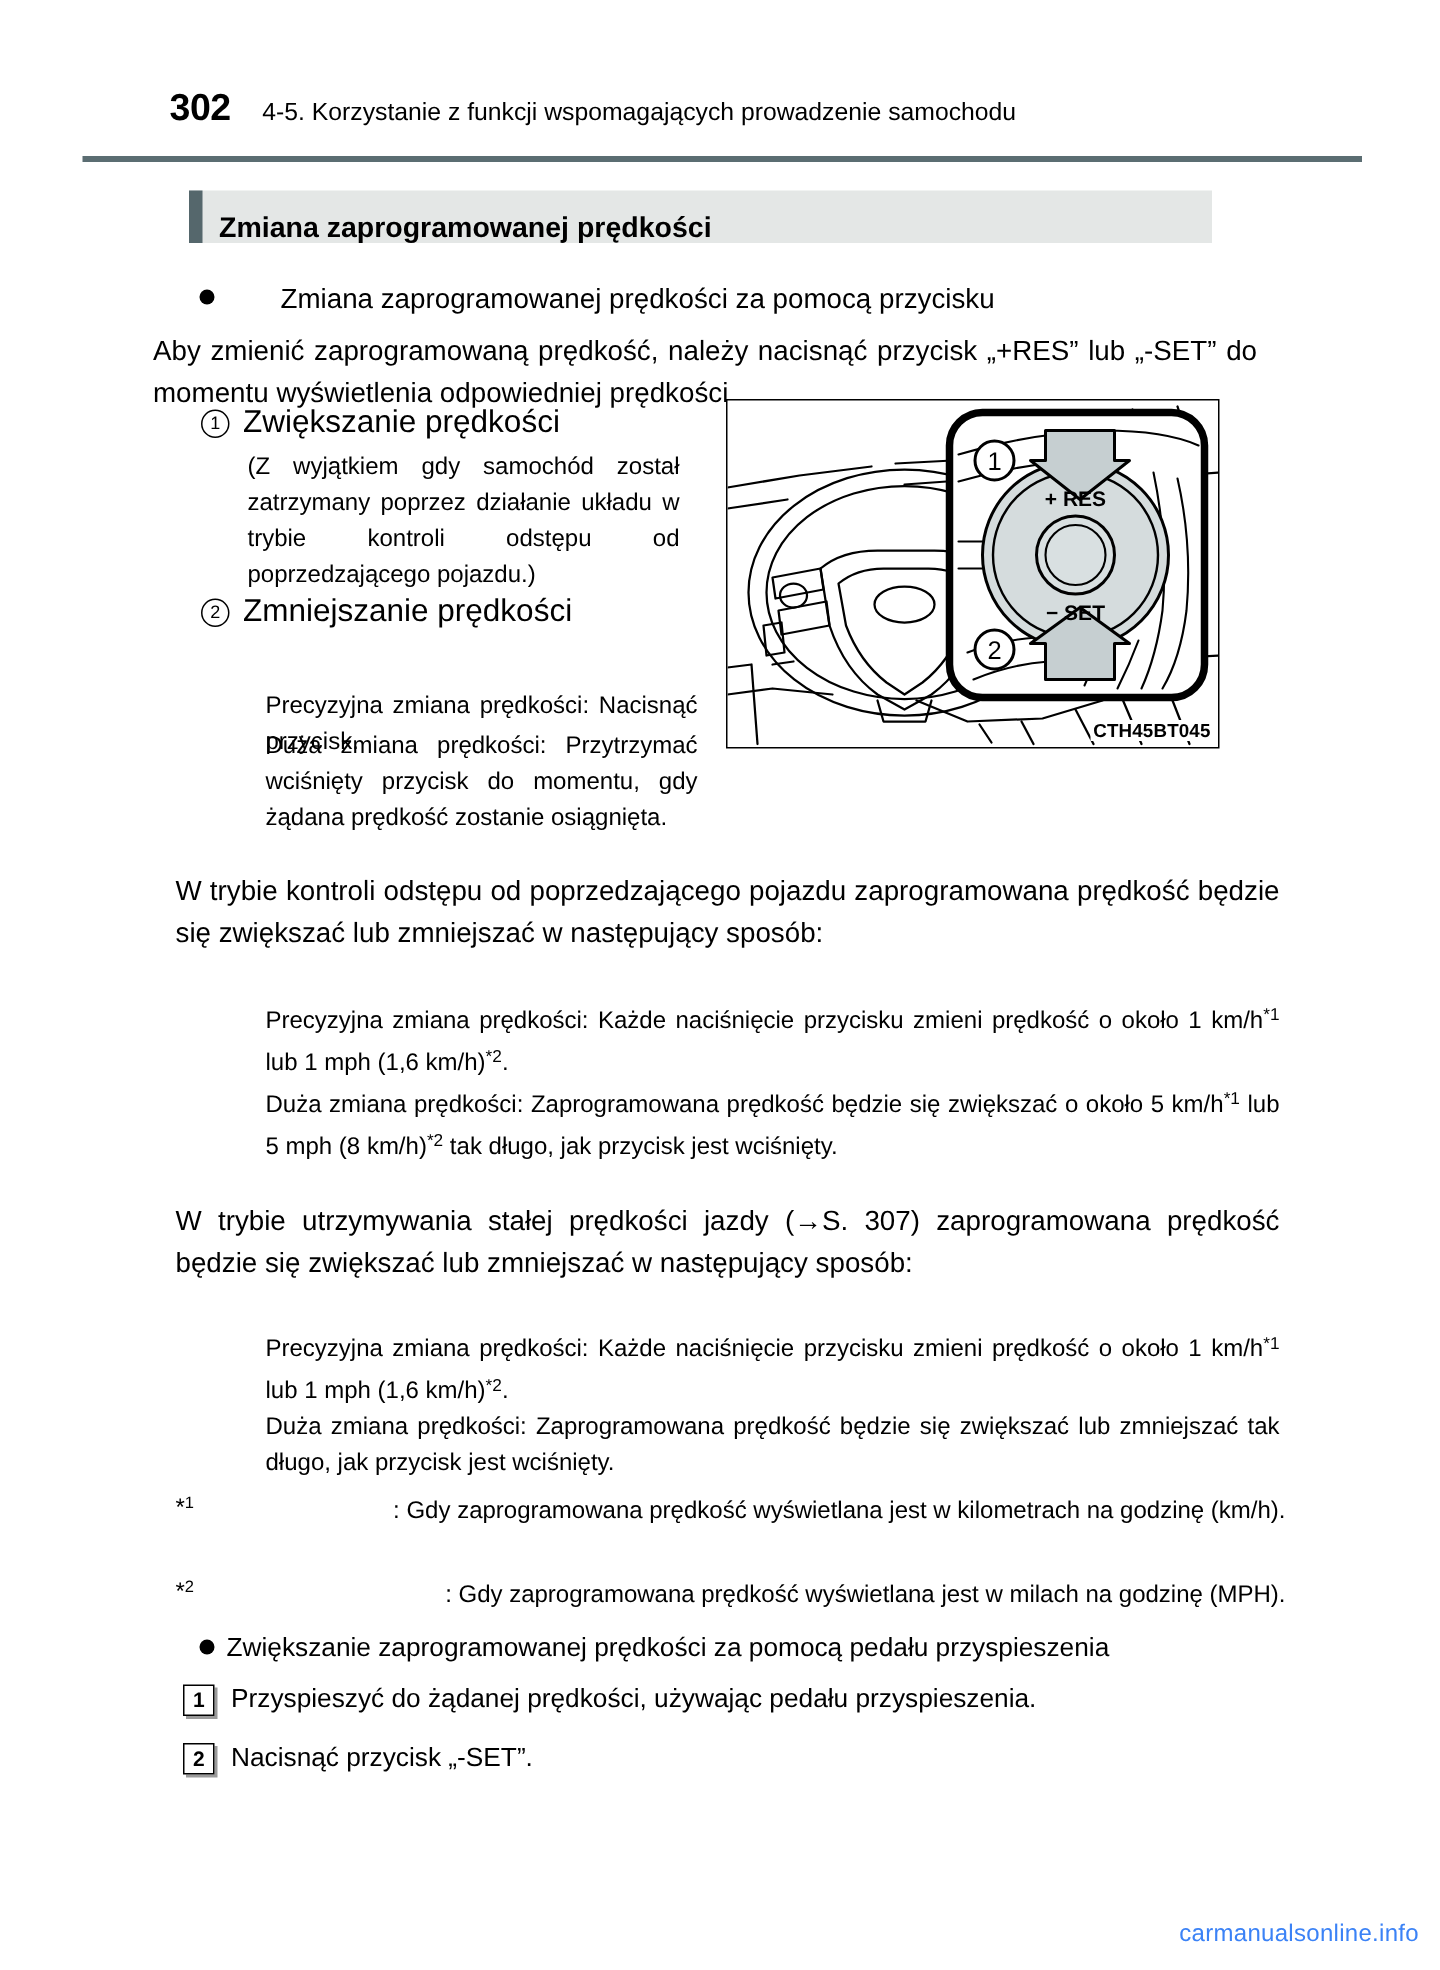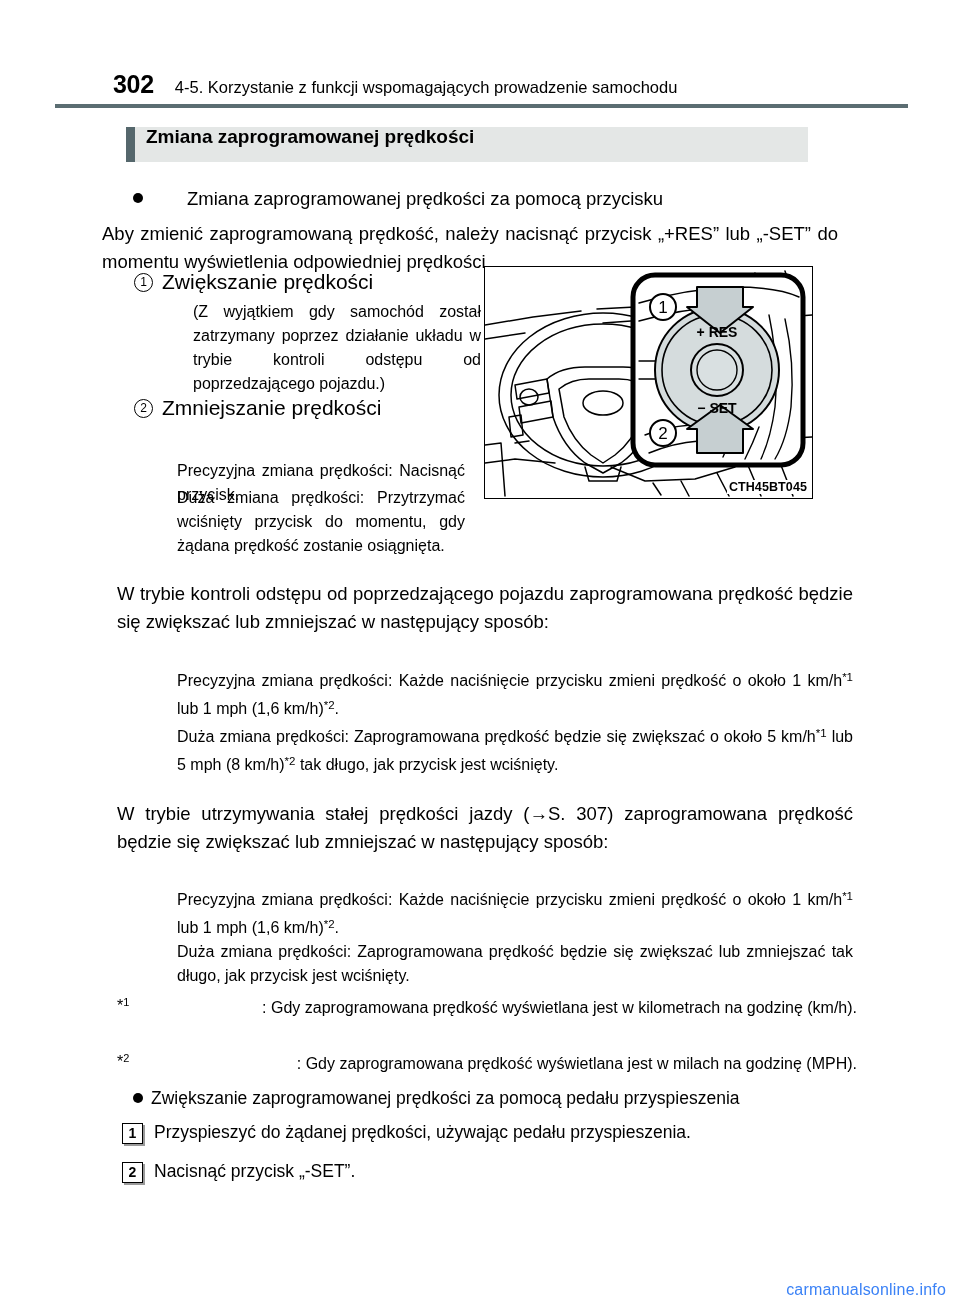--- a/index.html
+++ b/index.html
@@ -20,21 +20,21 @@
     position: absolute;
     left: 0; top: 0;
     width: 960px;
     height: 1313px;
   }
 
   
   .running-head {
     position: absolute;
     left: 113px;
-    top: 72px;
+    top: 60px;
     width: 740px;
     display: flex;
     align-items: baseline;
   }
   .page-number {
     font-size: 25px;
     font-weight: bold;
     letter-spacing: -0.3px;
     line-height: 1;
   }
@@ -55,21 +55,21 @@
 
   
   .section-bar {
     position: absolute;
     left: 126px;
     top: 127px;
     width: 682px;
     height: 35px;
     background: #e4e7e6;
     display: flex;
-    align-items: flex-start;
+    align-items: flex-end;
   }
   .section-bar::before {
     content: "";
     display: block;
     width: 9px;
     height: 35px;
     background: #55676c;
     flex: 0 0 auto;
   }
   .section-bar .section-title {
@@ -228,21 +228,21 @@
     <span class="bullet-dot"></span>
     <span>Zmiana zaprogramowanej prędkości za pomocą przycisku</span>
   </div>
 
   <div class="body-text" style="left:102px; top:220px; width:736px;">Aby zmienić zaprogramowaną prędkość, należy nacisnąć przycisk „+RES” lub „-SET” do momentu wyświetlenia odpowiedniej prędkości.</div>
 
   <div class="circ-item" style="left:134px; top:268px; width:330px;">
     <span class="circ-num">1</span>
     <span class="circ-label">Zwiększanie prędkości</span>
   </div>
-  <div class="small-text" style="left:193px; top:300px; width:288px;">(Z wyjątkiem gdy samochód został zatrzymany poprzez działanie układu w trybie kontroli odstępu od poprzedzającego pojazdu.)</div>
+  <div class="small-text" style="left:165px; top:300px; width:288px;">(Z wyjątkiem gdy samochód został zatrzymany poprzez działanie układu w trybie kontroli odstępu od poprzedzającego pojazdu.)</div>
 
   <div class="circ-item" style="left:134px; top:394px; width:330px;">
     <span class="circ-num">2</span>
     <span class="circ-label">Zmniejszanie prędkości</span>
   </div>
   <div class="small-text" style="left:177px; top:426px; width:288px;margin-top:33px;">Precyzyjna zmiana prędkości: Nacisnąć przycisk.</div>
   <div class="small-text" style="left:177px; top:486px; width:288px;">Duża zmiana prędkości: Przytrzymać wciśnięty przycisk do momentu, gdy żądana prędkość zostanie osiągnięta.</div>
 
   <div class="figure">
     <svg width="327" height="231" viewBox="0 0 327 231">

